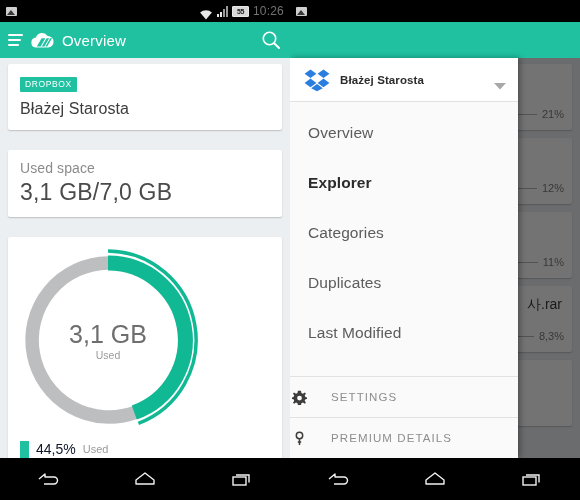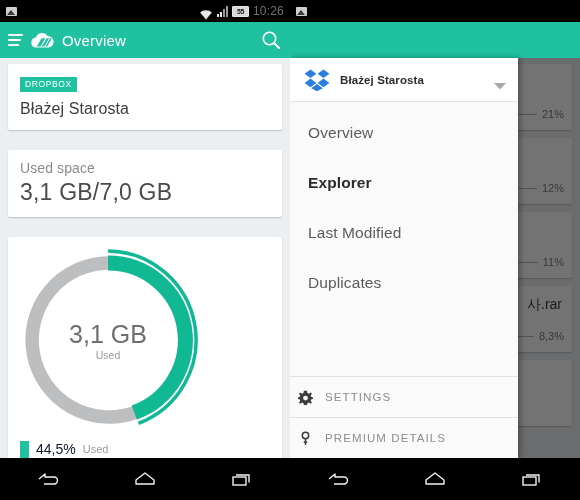--- a/index.html
+++ b/index.html
@@ -316,23 +316,23 @@
   }
   .drawer-footer {
     position: absolute;
     left: 0; right: 0; bottom: 0;
   }
   .drawer-sep { height: 1px; background: #e2e2e2; margin: 0; }
   .drawer-sub {
     height: 40px;
     display: flex;
     align-items: center;
-    padding: 0 8px;
-    box-sizing: border-box;
-    gap: 12px;
+    padding: 0 2px;
+    box-sizing: border-box;
+    gap: 24px;
   }
   .drawer-sub .lbl {
     font-size: 11.5px;
     color: #8d8d8d;
     letter-spacing: 1.1px;
   }
   .drawer-sub svg { display: block; flex: none; }
 </style>
 </head>
 <body>
@@ -527,24 +527,27 @@
       </div>
 
       <div class="drawer-items">
         <div class="drawer-item">
           <span>Overview</span>
         </div>
         <div class="drawer-item selected">
           <span>Explorer</span>
         </div>
         <div class="drawer-item">
-          <span>Last Modified</span>
+          <span>Categories</span>
         </div>
         <div class="drawer-item">
           <span>Duplicates</span>
+        </div>
+        <div class="drawer-item">
+          <span>Last Modified</span>
         </div>
       </div>
 
       <div class="drawer-footer">
         <div class="drawer-sep"></div>
         <div class="drawer-sub">
           <svg width="15" height="15" viewBox="0 0 15 15">
             <path d="M7.5 0.8 L9 0.8 L9.4 3 L10.9 3.7 L12.8 2.5 L13.9 3.6 L12.7 5.5 L13.4 7 L15 7.4 L15 8.9 L13.4 9.3 L12.7 10.8 L13.9 12.7 L12.8 13.8 L10.9 12.6 L9.4 13.3 L9 15 L7.5 15 L5.9 15 L5.5 13.3 L4 12.6 L2.1 13.8 L1 12.7 L2.2 10.8 L1.5 9.3 L0 8.9 L0 7.4 L1.5 7 L2.2 5.5 L1 3.6 L2.1 2.5 L4 3.7 L5.5 3 L5.9 0.8 Z" fill="#3d3d3d"></path>
             <circle cx="7.5" cy="8.1" r="2.4" fill="#fafafa"></circle>
           </svg>

